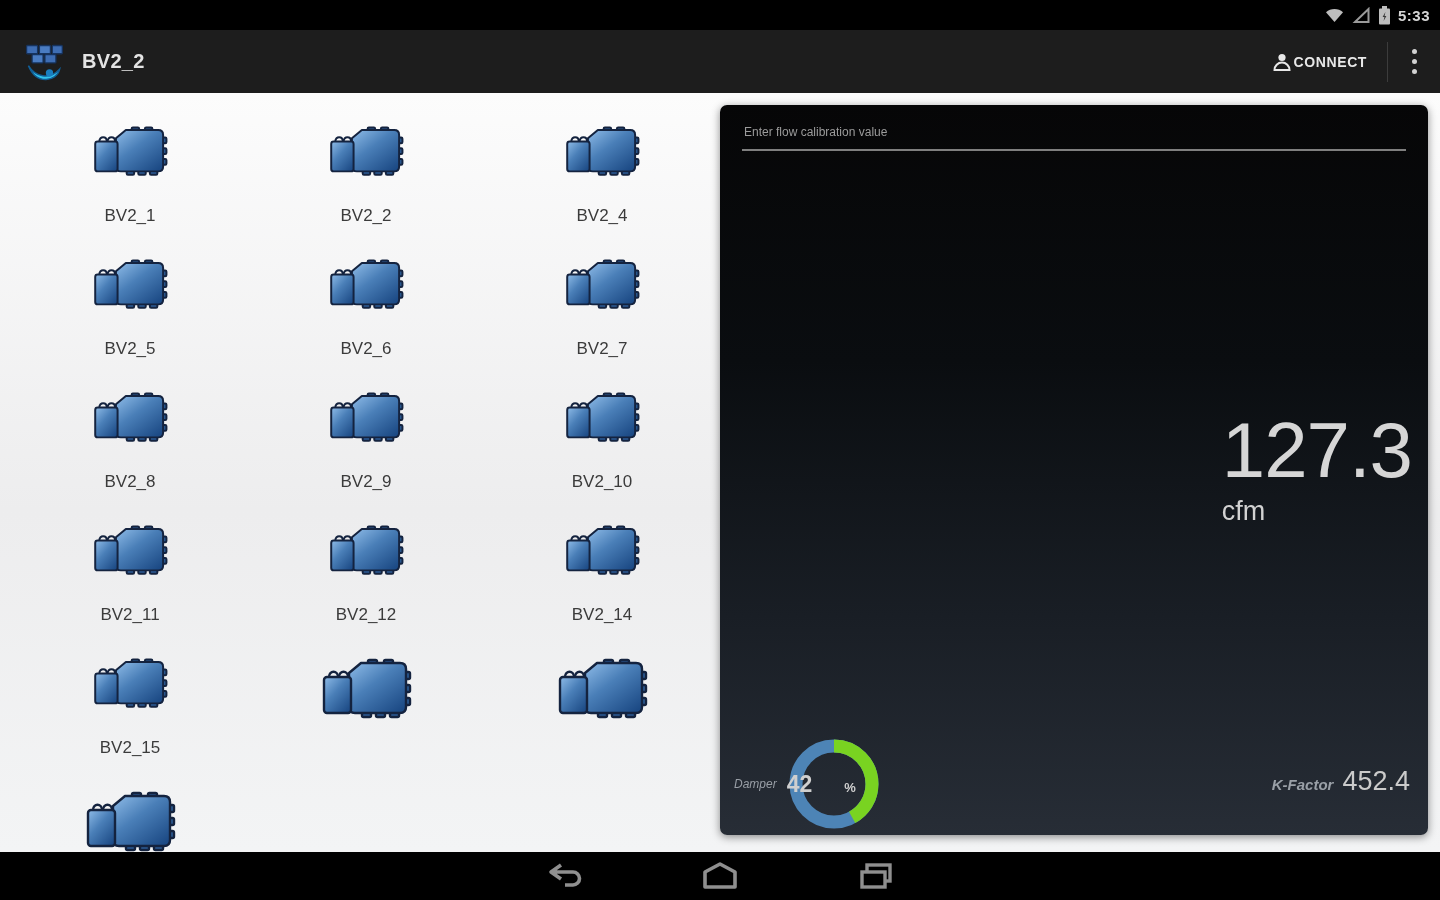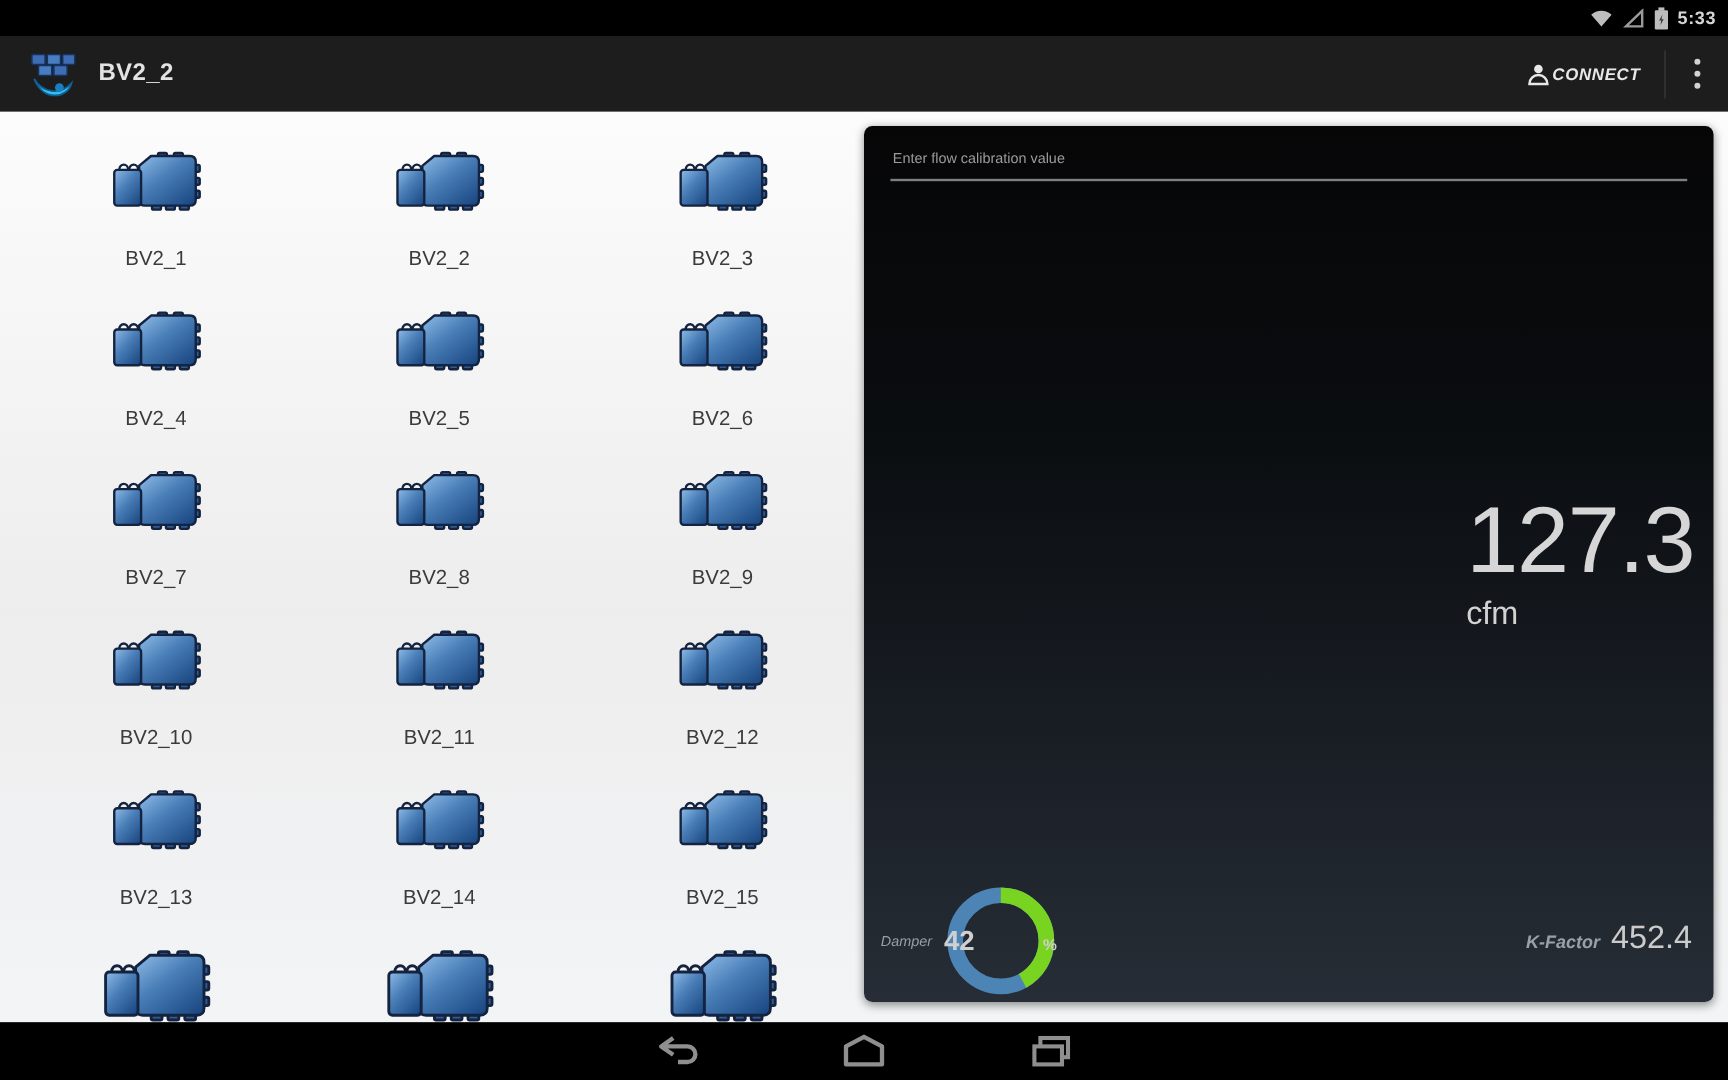--- a/index.html
+++ b/index.html
@@ -11,21 +11,21 @@
   .status-bar { position:absolute; top:0; left:0; width:100%; height:30px; background:#000;
     display:flex; align-items:center; justify-content:flex-end; padding-right:10px; gap:7px;padding-left:36px; }
   .status-time { color:#d6d6d6; font-size:15px; font-weight:bold; letter-spacing:.5px; }
 
   
   .app-bar { position:absolute; top:30px; left:0; width:100%; height:63px; background:#1d1d1d;
     display:flex; align-items:center; }
   .app-logo { margin-left:22px; width:44px; height:44px; }
   .app-title { margin-left:16px; color:#e3e3e3; font-size:20px; font-weight:bold; letter-spacing:.3px; }
   .app-bar-spacer { flex:1; }
-  .connect-btn { height:100%; display:flex; align-items:center; padding:0 20px; cursor:pointer;font-style:italic; }
+  .connect-btn { height:100%; display:flex; align-items:center; padding:0 20px; cursor:pointer; }
   .connect-label { color:#e8e8e8; font-size:14px; font-weight:bold; letter-spacing:.6px; }
   .appbar-divider { width:1px; height:40px; background:#3c3c3c; }
   .overflow-btn { width:52px; height:100%; display:flex; flex-direction:column; align-items:center;
     justify-content:center; gap:5px; cursor:pointer; }
   .overflow-btn i { width:5px; height:5px; border-radius:50%; background:#d2d2d2; }
 
   
   .content { position:absolute; top:93px; left:0; width:1440px; height:759px;
     background:linear-gradient(180deg,#fcfcfc 0%,#ededee 55%,#f3f4f5 100%); }
 
@@ -46,21 +46,21 @@
     font-family:"Liberation Sans", sans-serif; }
   .flow-input::placeholder { color:#9b9b9b; }
 
   .flow-reading { position:absolute; right:18px; top:300px; display:flex; align-items:baseline;flex-direction:column; }
   .flow-value { color:#d6d6d6; font-size:78px; letter-spacing:-1px; }
   .flow-unit  { color:#d2d2d2; font-size:27px; font-weight:normal; margin-left:2px; }
 
   .damper-row { position:absolute; left:14px; bottom:4px; display:flex; align-items:center; gap:10px; }
   .damper-label { color:#999fa6; font-size:12px; font-style:italic; }
   .donut-wrap { position:relative; width:94px; height:94px; }
-  .donut-label { position:absolute; inset:0; display:flex; align-items:center; justify-content:space-between;
+  .donut-label { position:absolute; inset:0; display:flex; align-items:center; justify-content:flex-start;
     color:#cfcfcf; font-size:23px; font-weight:bold;gap:32px; }
   .donut-label .pct { font-size:13px; font-weight:bold; margin-top:6px; }
 
   .kfactor { position:absolute; right:18px; bottom:38px; display:flex; align-items:baseline; gap:9px;text-align:right; }
   .kfactor-label { color:#9aa0a7; font-size:15px; font-style:italic; font-weight:bold; }
   .kfactor-value { color:#cbcbcb; font-size:27px; }
 
   
   .nav-bar { position:absolute; bottom:0; left:0; width:100%; height:48px; background:#000;
     display:flex; align-items:center; justify-content:center; gap:108px; }
@@ -176,39 +176,20 @@
       <rect x="87" y="41" width="7" height="7" rx="1.5" fill="#2c5d97"></rect>
       <rect x="46" y="53" width="9" height="7" rx="1.5" fill="#2c5d97"></rect>
       <rect x="60" y="53" width="9" height="7" rx="1.5" fill="#2c5d97"></rect>
       <rect x="74" y="53" width="9" height="7" rx="1.5" fill="#2c5d97"></rect>
       <path d="M45 6 L84 6 Q90 6 90 12 L90 50 Q90 56 84 56 L39 56 Q33 56 33 50 L33 16 Z" fill="url(#devgrad)"></path>
       <path d="M13 20 c0 -7 9 -7 9 0" fill="none"></path>
       <path d="M23 20 c0 -7 9 -7 9 0" fill="none"></path>
       <rect x="8" y="20" width="27" height="36" rx="3" fill="url(#devgrad)"></rect>
     </g>
   </svg>
-          <span class="device-label">BV2_3</span>
-        </div>
-        <div class="device-cell">
-  <svg class="dev-icon" viewBox="0 0 100 64">
-    <g stroke="#14233f" stroke-width="2.4" stroke-linejoin="round">
-      <rect x="52" y="3" width="9" height="7" rx="1.5" fill="#2c5d97"></rect>
-      <rect x="68" y="3" width="9" height="7" rx="1.5" fill="#2c5d97"></rect>
-      <rect x="87" y="15" width="7" height="7" rx="1.5" fill="#2c5d97"></rect>
-      <rect x="87" y="28" width="7" height="7" rx="1.5" fill="#2c5d97"></rect>
-      <rect x="87" y="41" width="7" height="7" rx="1.5" fill="#2c5d97"></rect>
-      <rect x="46" y="53" width="9" height="7" rx="1.5" fill="#2c5d97"></rect>
-      <rect x="60" y="53" width="9" height="7" rx="1.5" fill="#2c5d97"></rect>
-      <rect x="74" y="53" width="9" height="7" rx="1.5" fill="#2c5d97"></rect>
-      <path d="M45 6 L84 6 Q90 6 90 12 L90 50 Q90 56 84 56 L39 56 Q33 56 33 50 L33 16 Z" fill="url(#devgrad)"></path>
-      <path d="M13 20 c0 -7 9 -7 9 0" fill="none"></path>
-      <path d="M23 20 c0 -7 9 -7 9 0" fill="none"></path>
-      <rect x="8" y="20" width="27" height="36" rx="3" fill="url(#devgrad)"></rect>
-    </g>
-  </svg>
           <span class="device-label">BV2_4</span>
         </div>
         <div class="device-cell">
   <svg class="dev-icon" viewBox="0 0 100 64">
     <g stroke="#14233f" stroke-width="2.4" stroke-linejoin="round">
       <rect x="52" y="3" width="9" height="7" rx="1.5" fill="#2c5d97"></rect>
       <rect x="68" y="3" width="9" height="7" rx="1.5" fill="#2c5d97"></rect>
       <rect x="87" y="15" width="7" height="7" rx="1.5" fill="#2c5d97"></rect>
       <rect x="87" y="28" width="7" height="7" rx="1.5" fill="#2c5d97"></rect>
       <rect x="87" y="41" width="7" height="7" rx="1.5" fill="#2c5d97"></rect>
@@ -348,39 +329,20 @@
       <rect x="46" y="53" width="9" height="7" rx="1.5" fill="#2c5d97"></rect>
       <rect x="60" y="53" width="9" height="7" rx="1.5" fill="#2c5d97"></rect>
       <rect x="74" y="53" width="9" height="7" rx="1.5" fill="#2c5d97"></rect>
       <path d="M45 6 L84 6 Q90 6 90 12 L90 50 Q90 56 84 56 L39 56 Q33 56 33 50 L33 16 Z" fill="url(#devgrad)"></path>
       <path d="M13 20 c0 -7 9 -7 9 0" fill="none"></path>
       <path d="M23 20 c0 -7 9 -7 9 0" fill="none"></path>
       <rect x="8" y="20" width="27" height="36" rx="3" fill="url(#devgrad)"></rect>
     </g>
   </svg>
           <span class="device-label">BV2_12</span>
-        </div>
-        <div class="device-cell">
-  <svg class="dev-icon" viewBox="0 0 100 64">
-    <g stroke="#14233f" stroke-width="2.4" stroke-linejoin="round">
-      <rect x="52" y="3" width="9" height="7" rx="1.5" fill="#2c5d97"></rect>
-      <rect x="68" y="3" width="9" height="7" rx="1.5" fill="#2c5d97"></rect>
-      <rect x="87" y="15" width="7" height="7" rx="1.5" fill="#2c5d97"></rect>
-      <rect x="87" y="28" width="7" height="7" rx="1.5" fill="#2c5d97"></rect>
-      <rect x="87" y="41" width="7" height="7" rx="1.5" fill="#2c5d97"></rect>
-      <rect x="46" y="53" width="9" height="7" rx="1.5" fill="#2c5d97"></rect>
-      <rect x="60" y="53" width="9" height="7" rx="1.5" fill="#2c5d97"></rect>
-      <rect x="74" y="53" width="9" height="7" rx="1.5" fill="#2c5d97"></rect>
-      <path d="M45 6 L84 6 Q90 6 90 12 L90 50 Q90 56 84 56 L39 56 Q33 56 33 50 L33 16 Z" fill="url(#devgrad)"></path>
-      <path d="M13 20 c0 -7 9 -7 9 0" fill="none"></path>
-      <path d="M23 20 c0 -7 9 -7 9 0" fill="none"></path>
-      <rect x="8" y="20" width="27" height="36" rx="3" fill="url(#devgrad)"></rect>
-    </g>
-  </svg>
-          <span class="device-label">BV2_13</span>
         </div>
         <div class="device-cell">
   <svg class="dev-icon" viewBox="0 0 100 64">
     <g stroke="#14233f" stroke-width="2.4" stroke-linejoin="round">
       <rect x="52" y="3" width="9" height="7" rx="1.5" fill="#2c5d97"></rect>
       <rect x="68" y="3" width="9" height="7" rx="1.5" fill="#2c5d97"></rect>
       <rect x="87" y="15" width="7" height="7" rx="1.5" fill="#2c5d97"></rect>
       <rect x="87" y="28" width="7" height="7" rx="1.5" fill="#2c5d97"></rect>
       <rect x="87" y="41" width="7" height="7" rx="1.5" fill="#2c5d97"></rect>
       <rect x="46" y="53" width="9" height="7" rx="1.5" fill="#2c5d97"></rect>

